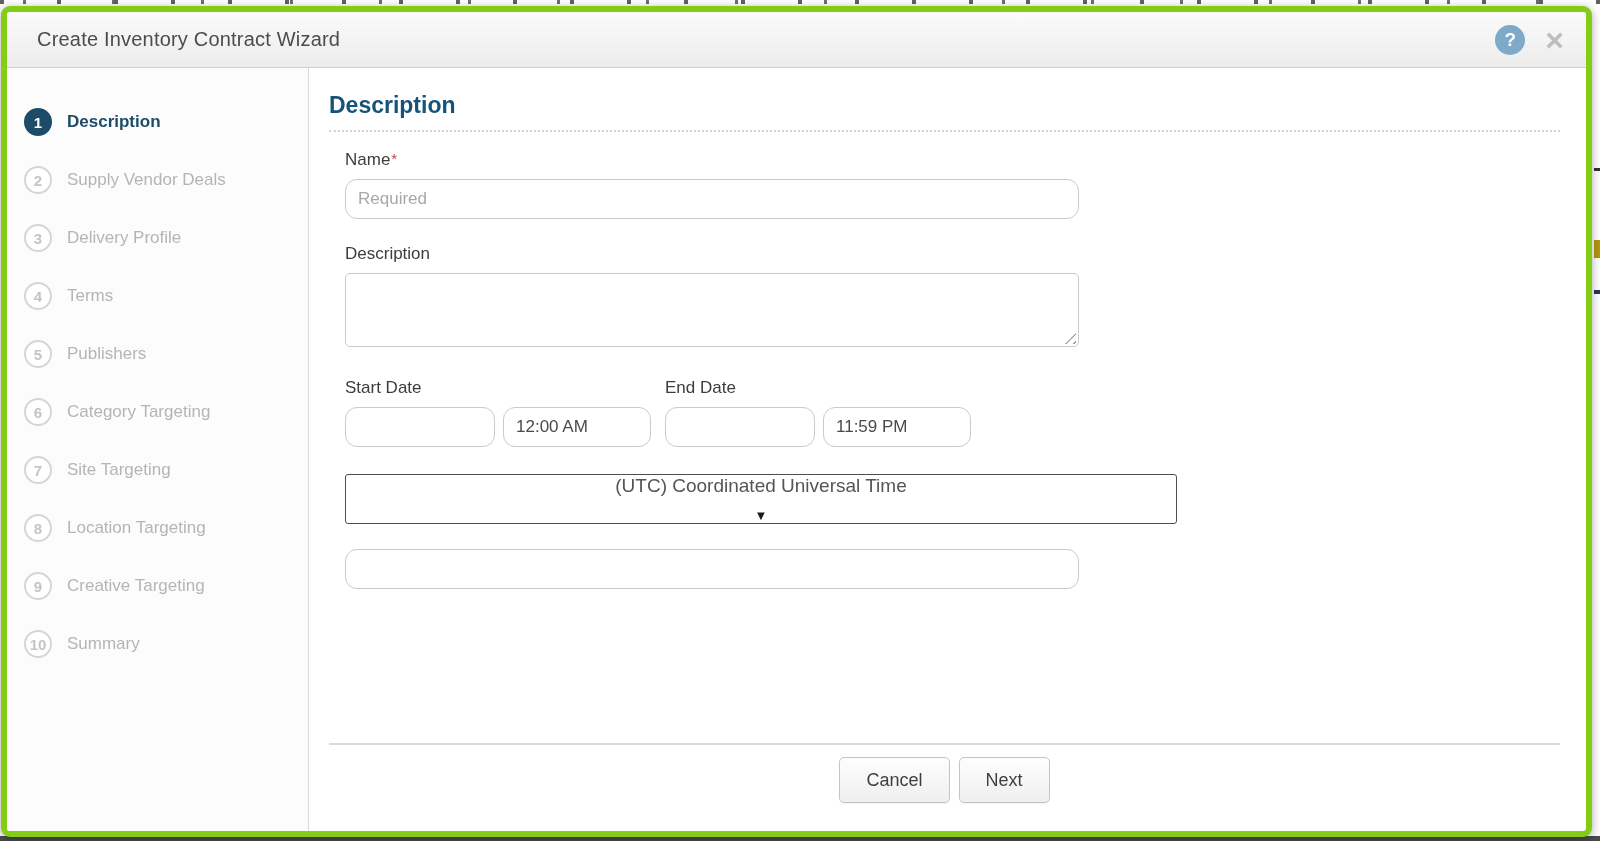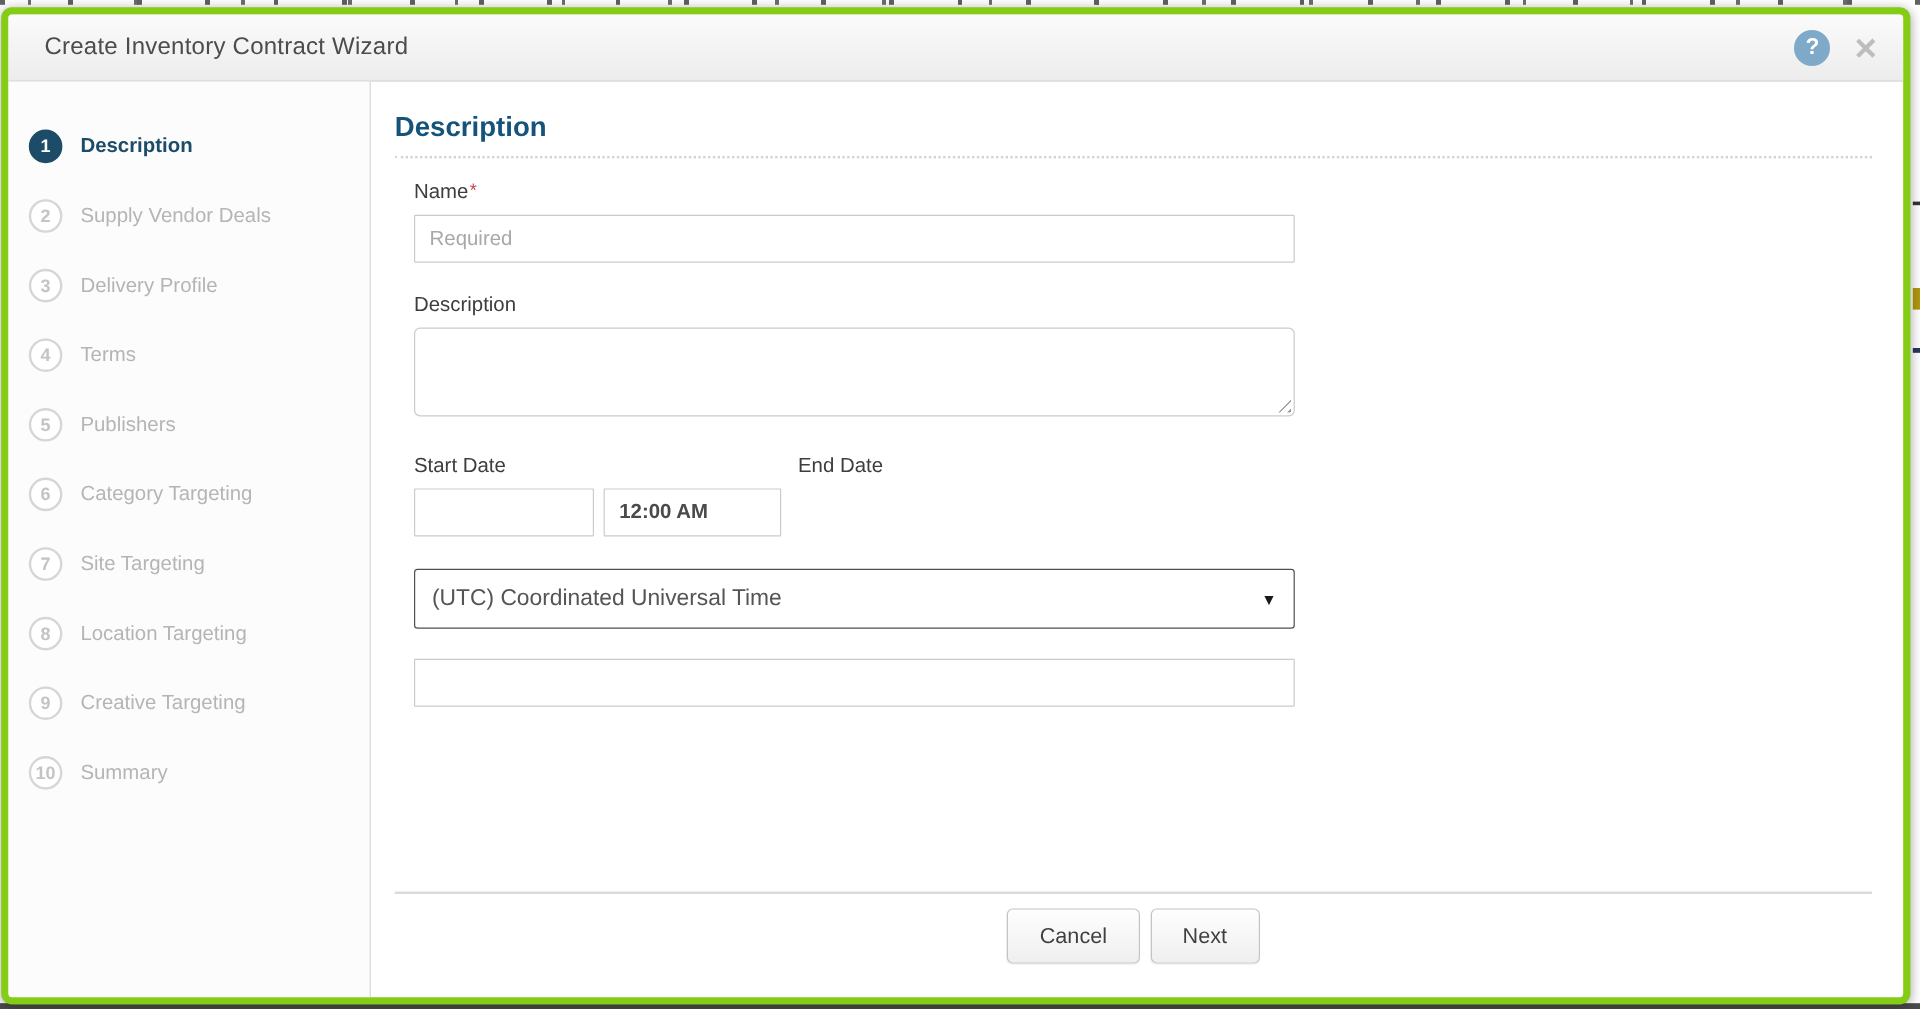--- a/index.html
+++ b/index.html
@@ -70,21 +70,21 @@
   .main { flex:1; display:flex; flex-direction:column; padding:24px 26px 28px 20px; min-width:0; }
   .page-heading {
     font-size:23px; font-weight:700; color:#15537a;
     padding-bottom:11px; border-bottom:2px dotted #d4d4d4;
   }
   .form { padding:18px 0 0 16px; }
   .field-label { display:block; font-size:17px; color:#3d3d3d; margin-bottom:9px; }
   .req { color:#b94a48; font-size:15px; vertical-align:top; margin-left:1px; }
 
   .text-input {
-    height:40px; border:1px solid #cbcbcb; border-radius:1px; background:#ffffff;
+    height:40px; border:1px solid #cbcbcb; border-radius:12px; background:#ffffff;
     font-family:inherit; font-size:17px; color:#4a4a4a; padding:0 12px; outline:none;
   }
   .text-input::placeholder { color:#a8a8a8; }
   .w-full { width:734px; }
   .field { margin-bottom:25px; }
 
   .ta-wrap { position:relative; width:734px; }
   .ta-wrap textarea {
     width:734px; height:74px; border:1px solid #cbcbcb; border-radius:5px;
     resize:none; padding:9px 12px; font-family:inherit; font-size:17px; color:#4a4a4a; outline:none;
@@ -93,27 +93,27 @@
   .resize-grip {
     position:absolute; right:3px; bottom:3px; width:11px; height:11px; cursor:nwse-resize;
     background:repeating-linear-gradient(135deg, transparent 0 2px, #999999 2px 3.5px, transparent 3.5px 5.5px);
     clip-path:polygon(100% 0, 100% 100%, 0 100%);
   }
   .field-desc { margin-bottom:31px; }
 
   .date-row { display:flex; gap:14px; margin-bottom:27px; }
   .dg-inputs { display:flex; gap:8px; }
   .date-input { width:150px; }
-  .time-input { width:148px;font-weight:bold; }
+  .time-input { width:148px; }
 
   .select {
-    width:734px; height:50px; background:#ffffff;
+    width:832px; height:50px; background:#ffffff;
     border:1px solid #4f4f4f; border-radius:3px;
     display:flex; align-items:center; justify-content:space-between;
-    padding:0 14px; font-size:19px; color:#555555; cursor:pointer;
+    padding:0 14px; font-size:19px; color:#555555; cursor:pointer;flex-direction:column;
   }
   .select .arrow { font-size:13px; color:#1a1a1a; }
 
   .footer {
     margin-top:auto; border-top:2px solid #dadada; padding-top:12px;
     display:flex; justify-content:center; gap:9px;
   }
   .btn {
     height:46px; padding:0 26px; font-family:inherit; font-size:18px; color:#3f3f3f;
     background:linear-gradient(#fefefe,#efefef);
@@ -206,20 +206,24 @@
         <div class="date-row">
           <div class="date-group">
             <label class="field-label">Start Date</label>
             <div class="dg-inputs">
               <input type="text" class="text-input date-input" value="" style="">
               <input type="text" class="text-input time-input" value="12:00 AM" style="">
             </div>
           </div>
           <div class="date-group">
             <label class="field-label">End Date</label>
+            <div class="dg-inputs">
+              <input type="text" class="text-input date-input" value="" style="">
+              <input type="text" class="text-input time-input" value="11:59 PM" style="">
+            </div>
           </div>
         </div>
 
         <div class="field">
           <div class="select">
             <span>(UTC) Coordinated Universal Time</span>
             <span class="arrow">▼</span>
           </div>
         </div>
 

